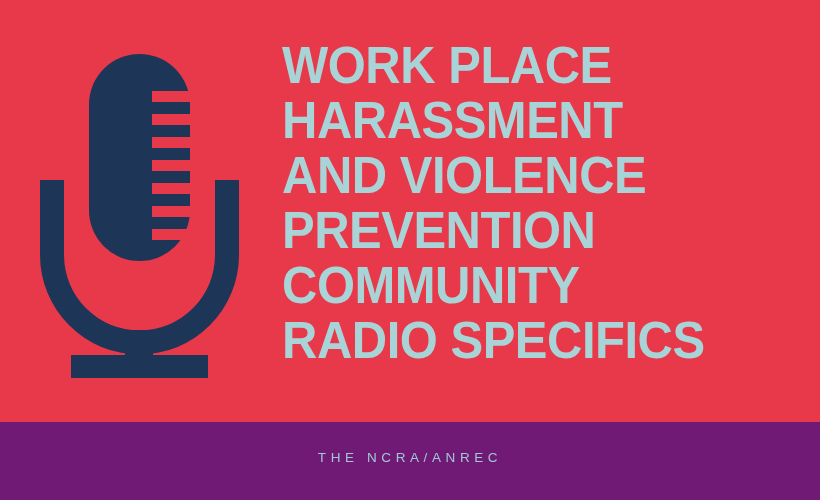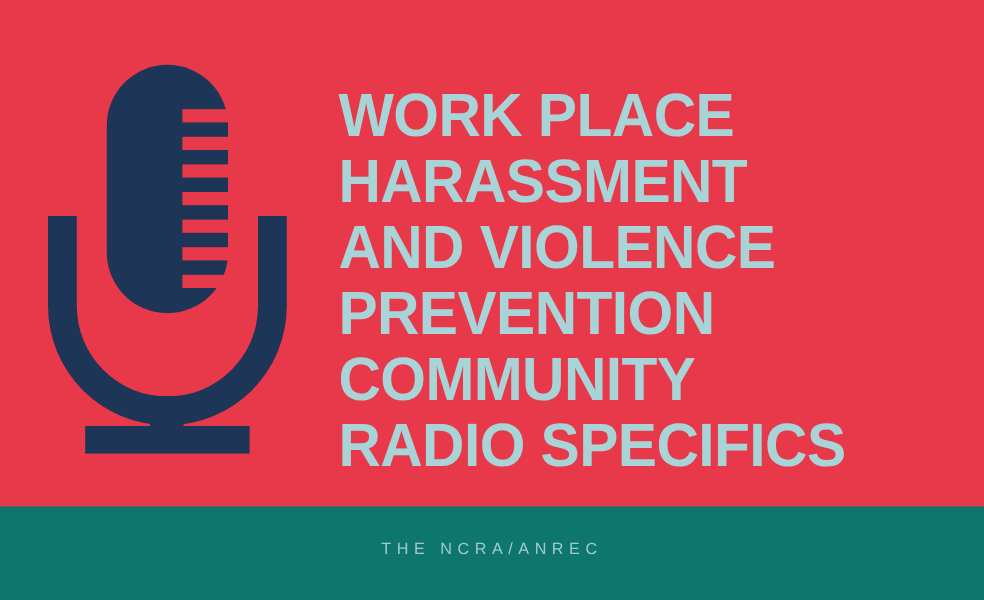--- a/index.html
+++ b/index.html
@@ -34,21 +34,20 @@
     width: 270px;
     height: 422px;
   }
 
   
   #title-block {
     position: absolute;
     left: 282px;
     top: 38px;
     width: 520px;
-    margin-top: 30px;
   }
   .title-line {
     display: block;
     font-family: "Liberation Sans", sans-serif;
     font-weight: bold;
     font-size: 51px;
     line-height: 55px;
     letter-spacing: -0.5px;
     color: #A8D4D7;
     white-space: nowrap;
@@ -57,21 +56,21 @@
     transform-origin: left center;
   }
 
   
   #footer-band {
     position: absolute;
     left: 0px;
     top: 422px;
     width: 820px;
     height: 78px;
-    background: #0f766e;
+    background: #701a75;
   }
   #footer-text {
     position: absolute;
     left: 0px;
     top: 28px;
     width: 820px;
     text-align: center;
     font-family: "Liberation Sans", sans-serif;
     font-size: 13.5px;
     font-weight: normal;

